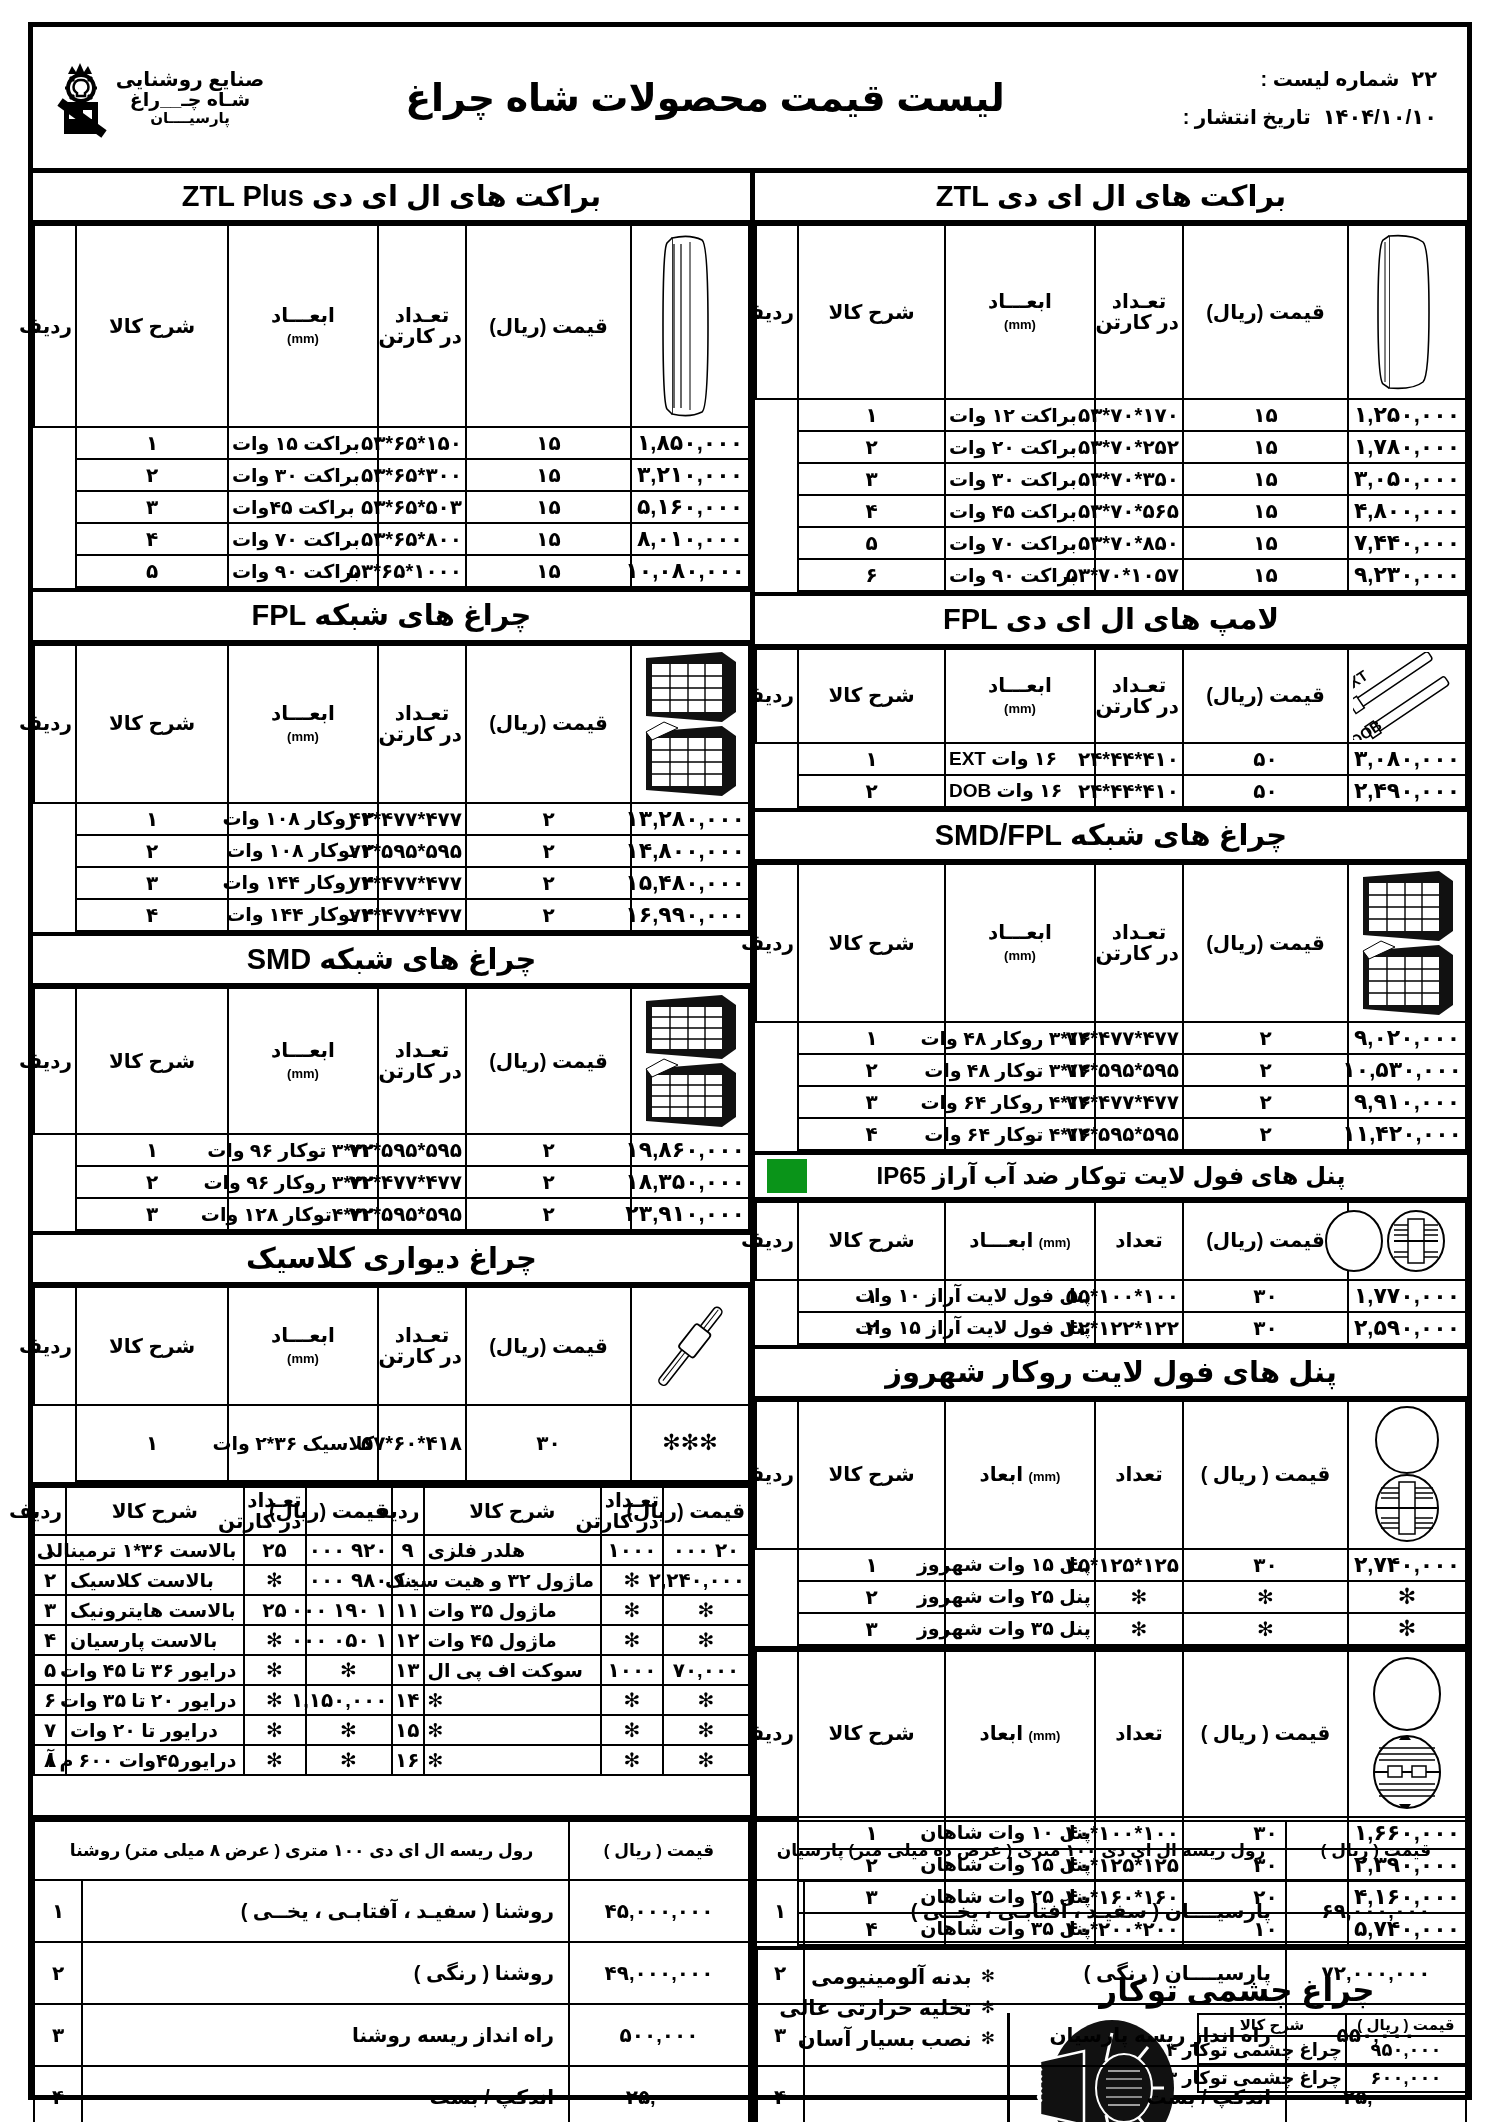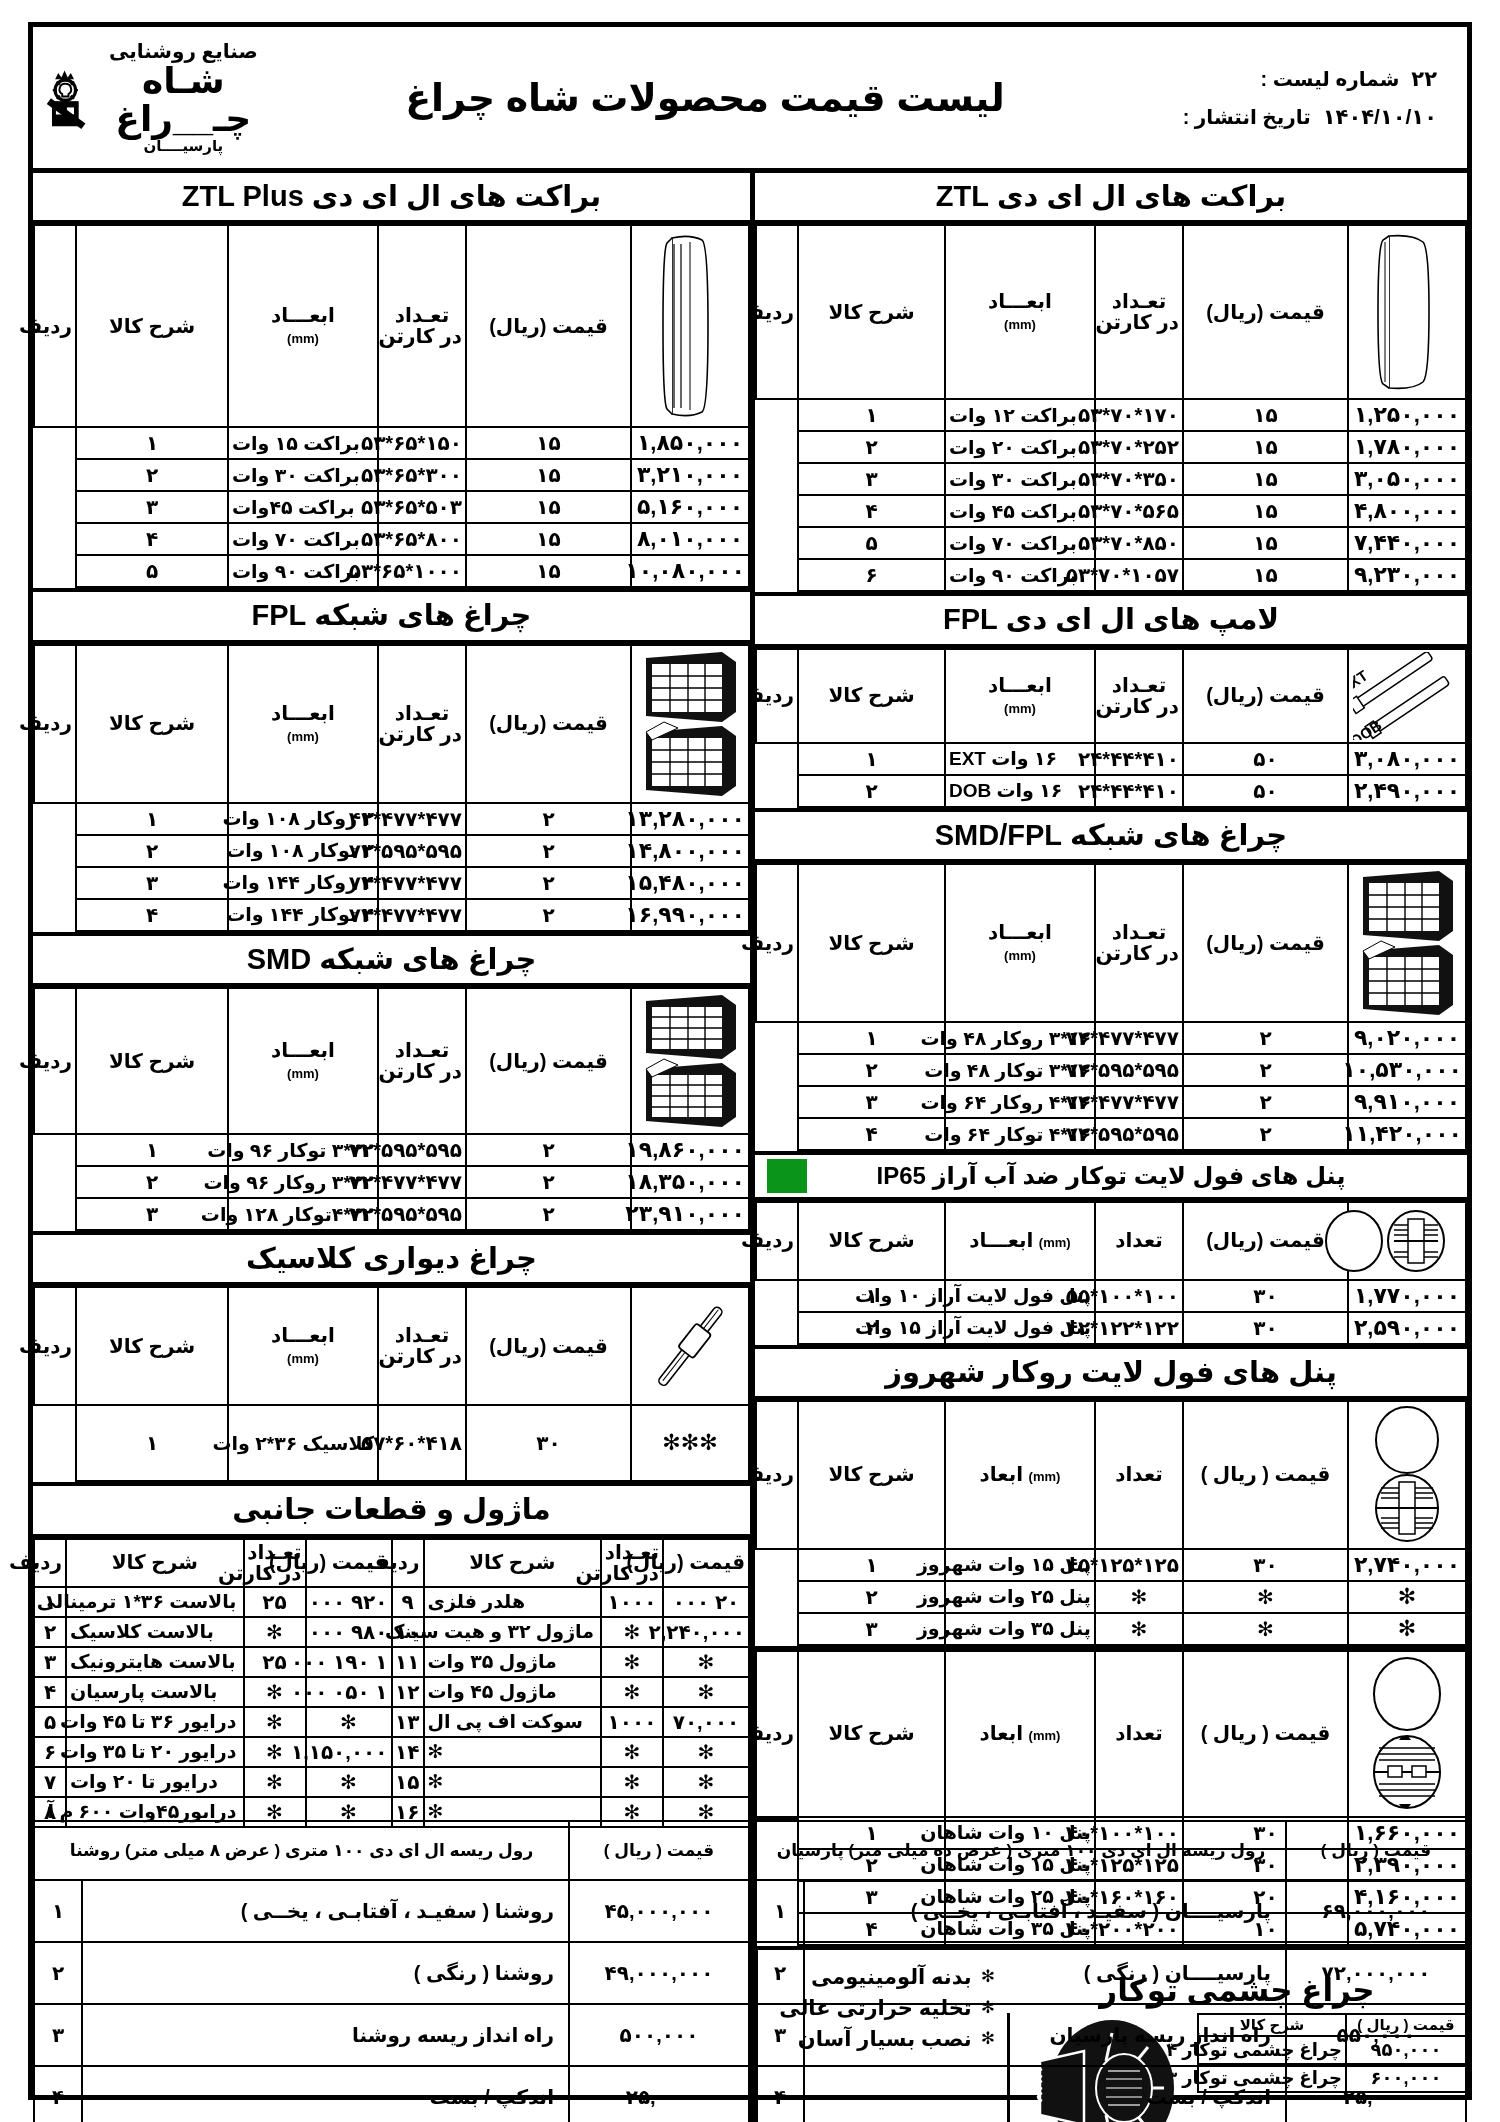--- a/index.html
+++ b/index.html
@@ -24,21 +24,21 @@
     position:relative;
   }
   .logo-box {
     width:240px; height:100%;
     display:flex; align-items:center; justify-content:center;
     padding-left:8px;
   }
   .logo-wrap { display:flex; align-items:center; gap:4px; }
   .logo-text { text-align:center; line-height:1.05; }
   .logo-l1 { font-size:20px; font-weight:bold; }
-  .logo-l2 { font-size:36px; font-weight:bold; letter-spacing:1px; }
+  .logo-l2 { font-size:19px; font-weight:bold; letter-spacing:1px; }
   .logo-l3 { font-size:15px; font-weight:bold; }
   .logo-mark { width:62px; height:80px; }
   .title-box {
     flex:1; display:flex; align-items:center; justify-content:center;
   }
   .main-title { font-size:38px; font-weight:bold; }
   .meta-box {
     width:330px; height:100%;
     display:flex; flex-direction:column; justify-content:center;
     padding-right:30px; gap:14px;
@@ -957,21 +957,20 @@
                 <td class="num">۳۰</td>
                 <td class="num">۴۱۸*۶۰*۵۷</td>
                 <td class="desc">کلاسیک ۳۶*۲ وات</td>
                 <td class="num">۱</td>
               </tr>
             </tbody>
         </table>
       </div>
 
       <div class="tbl-wrap">
-        <div class="sec-title">ماژول و قطعات جانبی</div>
         <table class="t mod-tbl">
           <colgroup>
             <col class="mc-price">
               <col class="mc-qty">
               <col>
               <col class="mc-row">
             <col class="mc-price">
               <col class="mc-qty">
               <col>
               <col class="mc-row">

